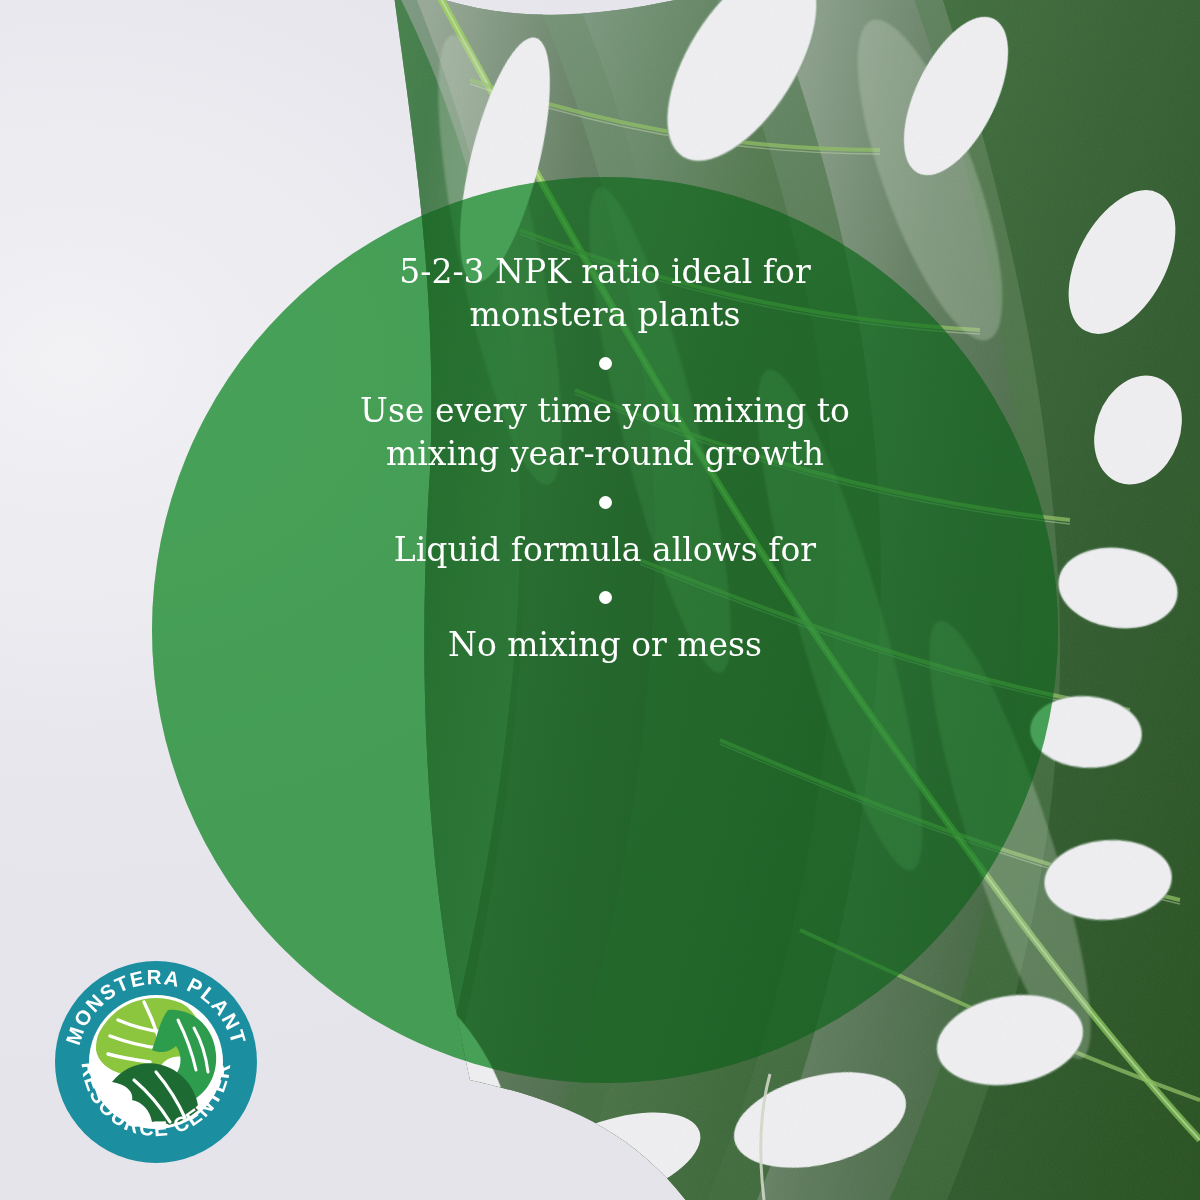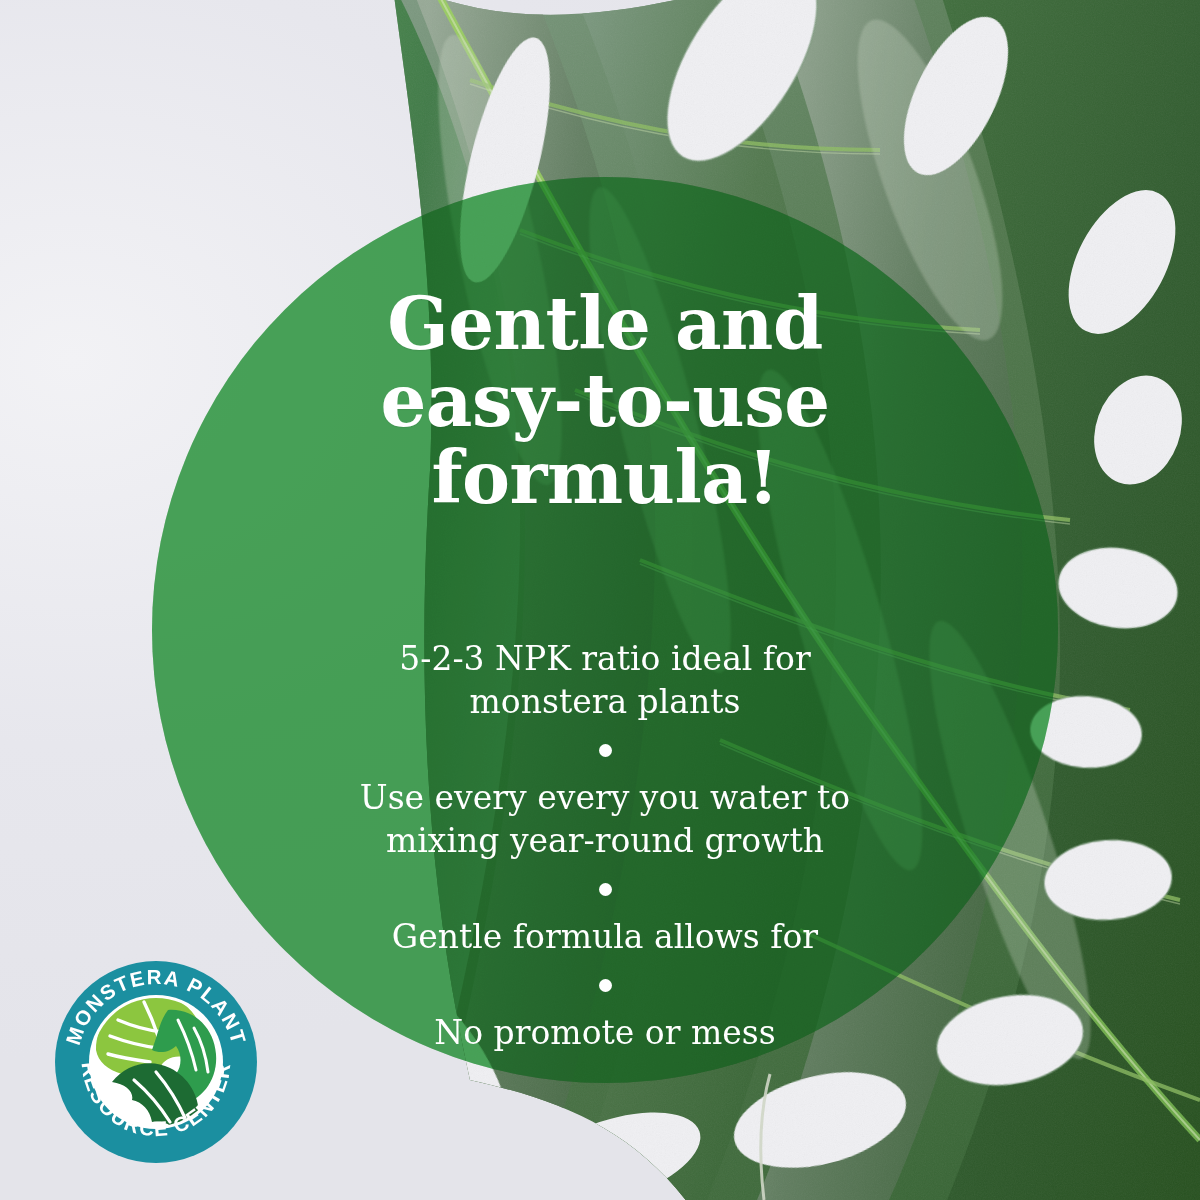--- a/index.html
+++ b/index.html
@@ -248,50 +248,45 @@
 
       <path d="M 770 1074 C 760 1110, 758 1150, 764 1200" stroke="#cfd6c6" stroke-width="3" fill="none" opacity="0.9"></path>
     </svg>
   </div>
 
   <div class="brand-circle"></div>
   <div class="brand-circle-tint"></div>
 
   <div class="content">
 
-    <h1 class="headline">
-      <span>Gentle and</span><br>
-      <span>easy-to-use</span><br>
-      <span>formula!</span>
-    </h1>
 
     <div class="bullet-list">
 
       <div class="bullet-item">
         <span>5-2-3 NPK ratio ideal for</span><br>
         <span>monstera plants</span>
       </div>
 
       <div class="bullet-sep"></div>
 
       <div class="bullet-item">
-        <span>Use every every you water to</span><br>
+        <span>Use every time you mixing to</span><br>
         <span>mixing year-round growth</span>
       </div>
 
       <div class="bullet-sep"></div>
 
       <div class="bullet-item">
-        <span>Gentle formula allows for</span><br>
+        <span>Liquid formula allows for</span><br>
       </div>
 
       <div class="bullet-sep"></div>
 
       <div class="bullet-item">
-        <span>No promote or mess</span>
+        <span>No mixing or mess</span>
       </div>
 
     </div>
   </div>
 
   <div class="logo-badge">
     <svg viewBox="0 0 208 208" aria-hidden="true">
       <defs>
         <path id="arcTop" d="M 26 104 A 78 78 0 0 1 182 104"></path>
         <path id="arcBottom" d="M 30 104 A 74 74 0 0 0 178 104"></path>

